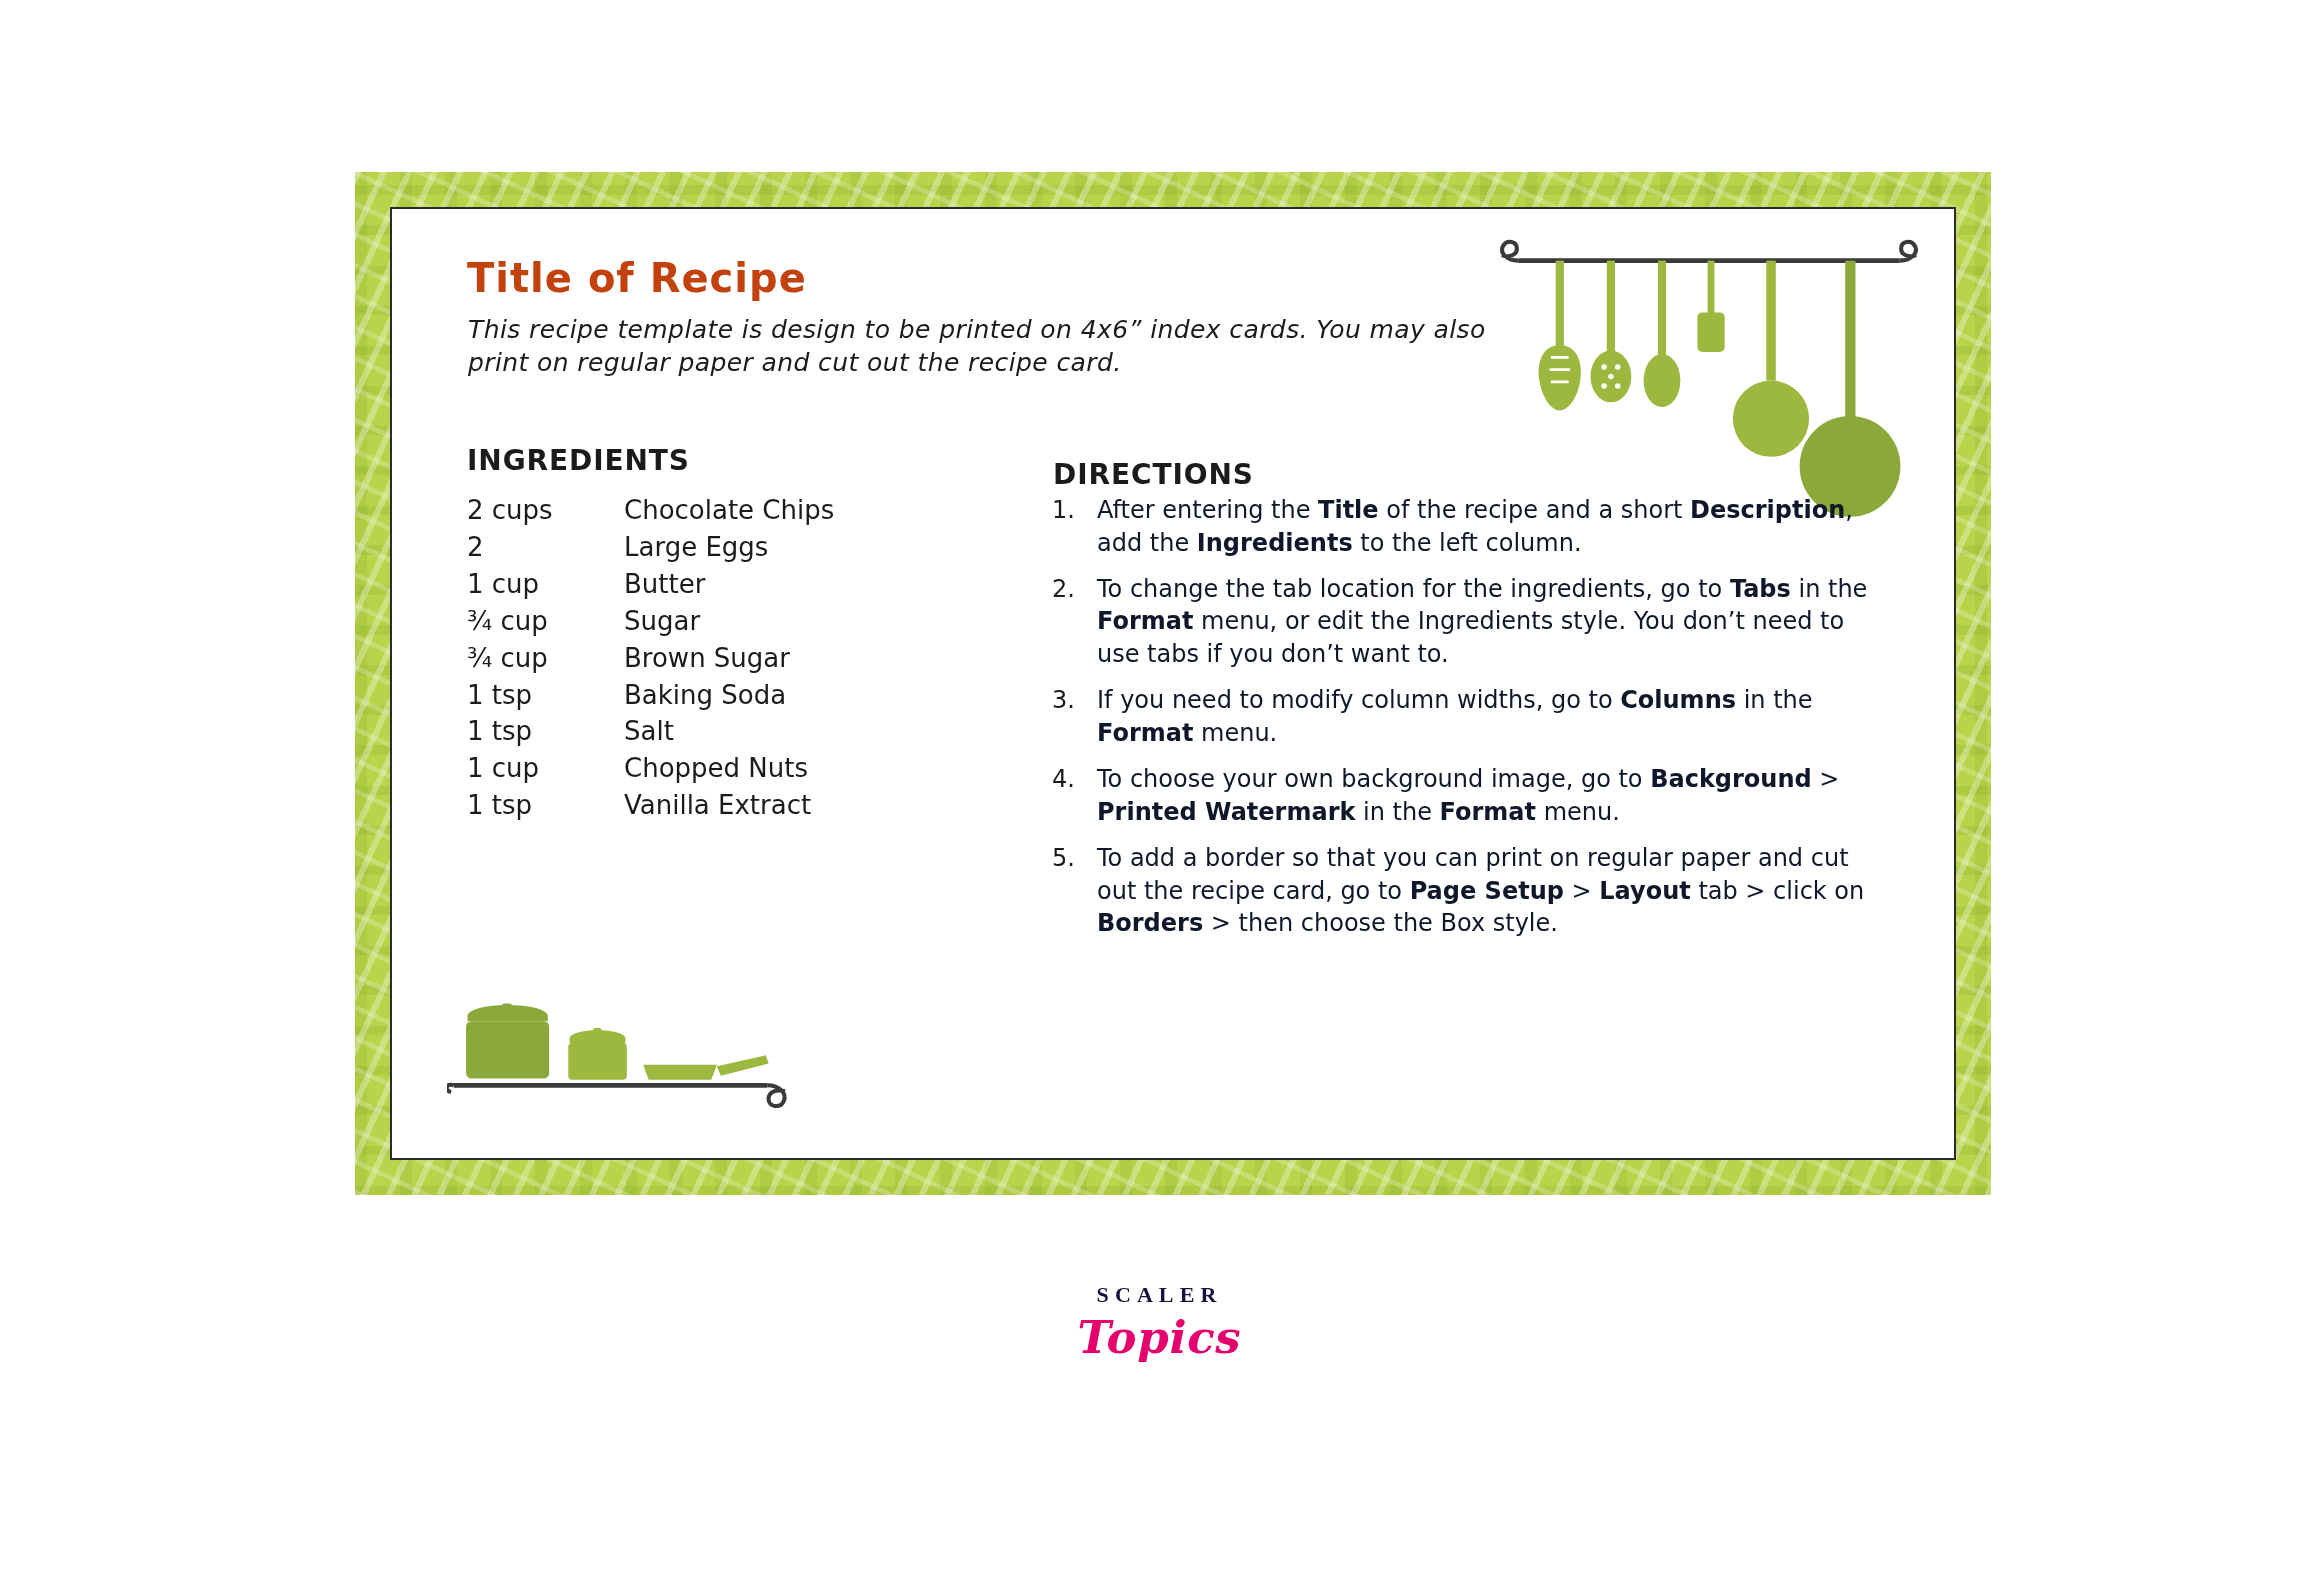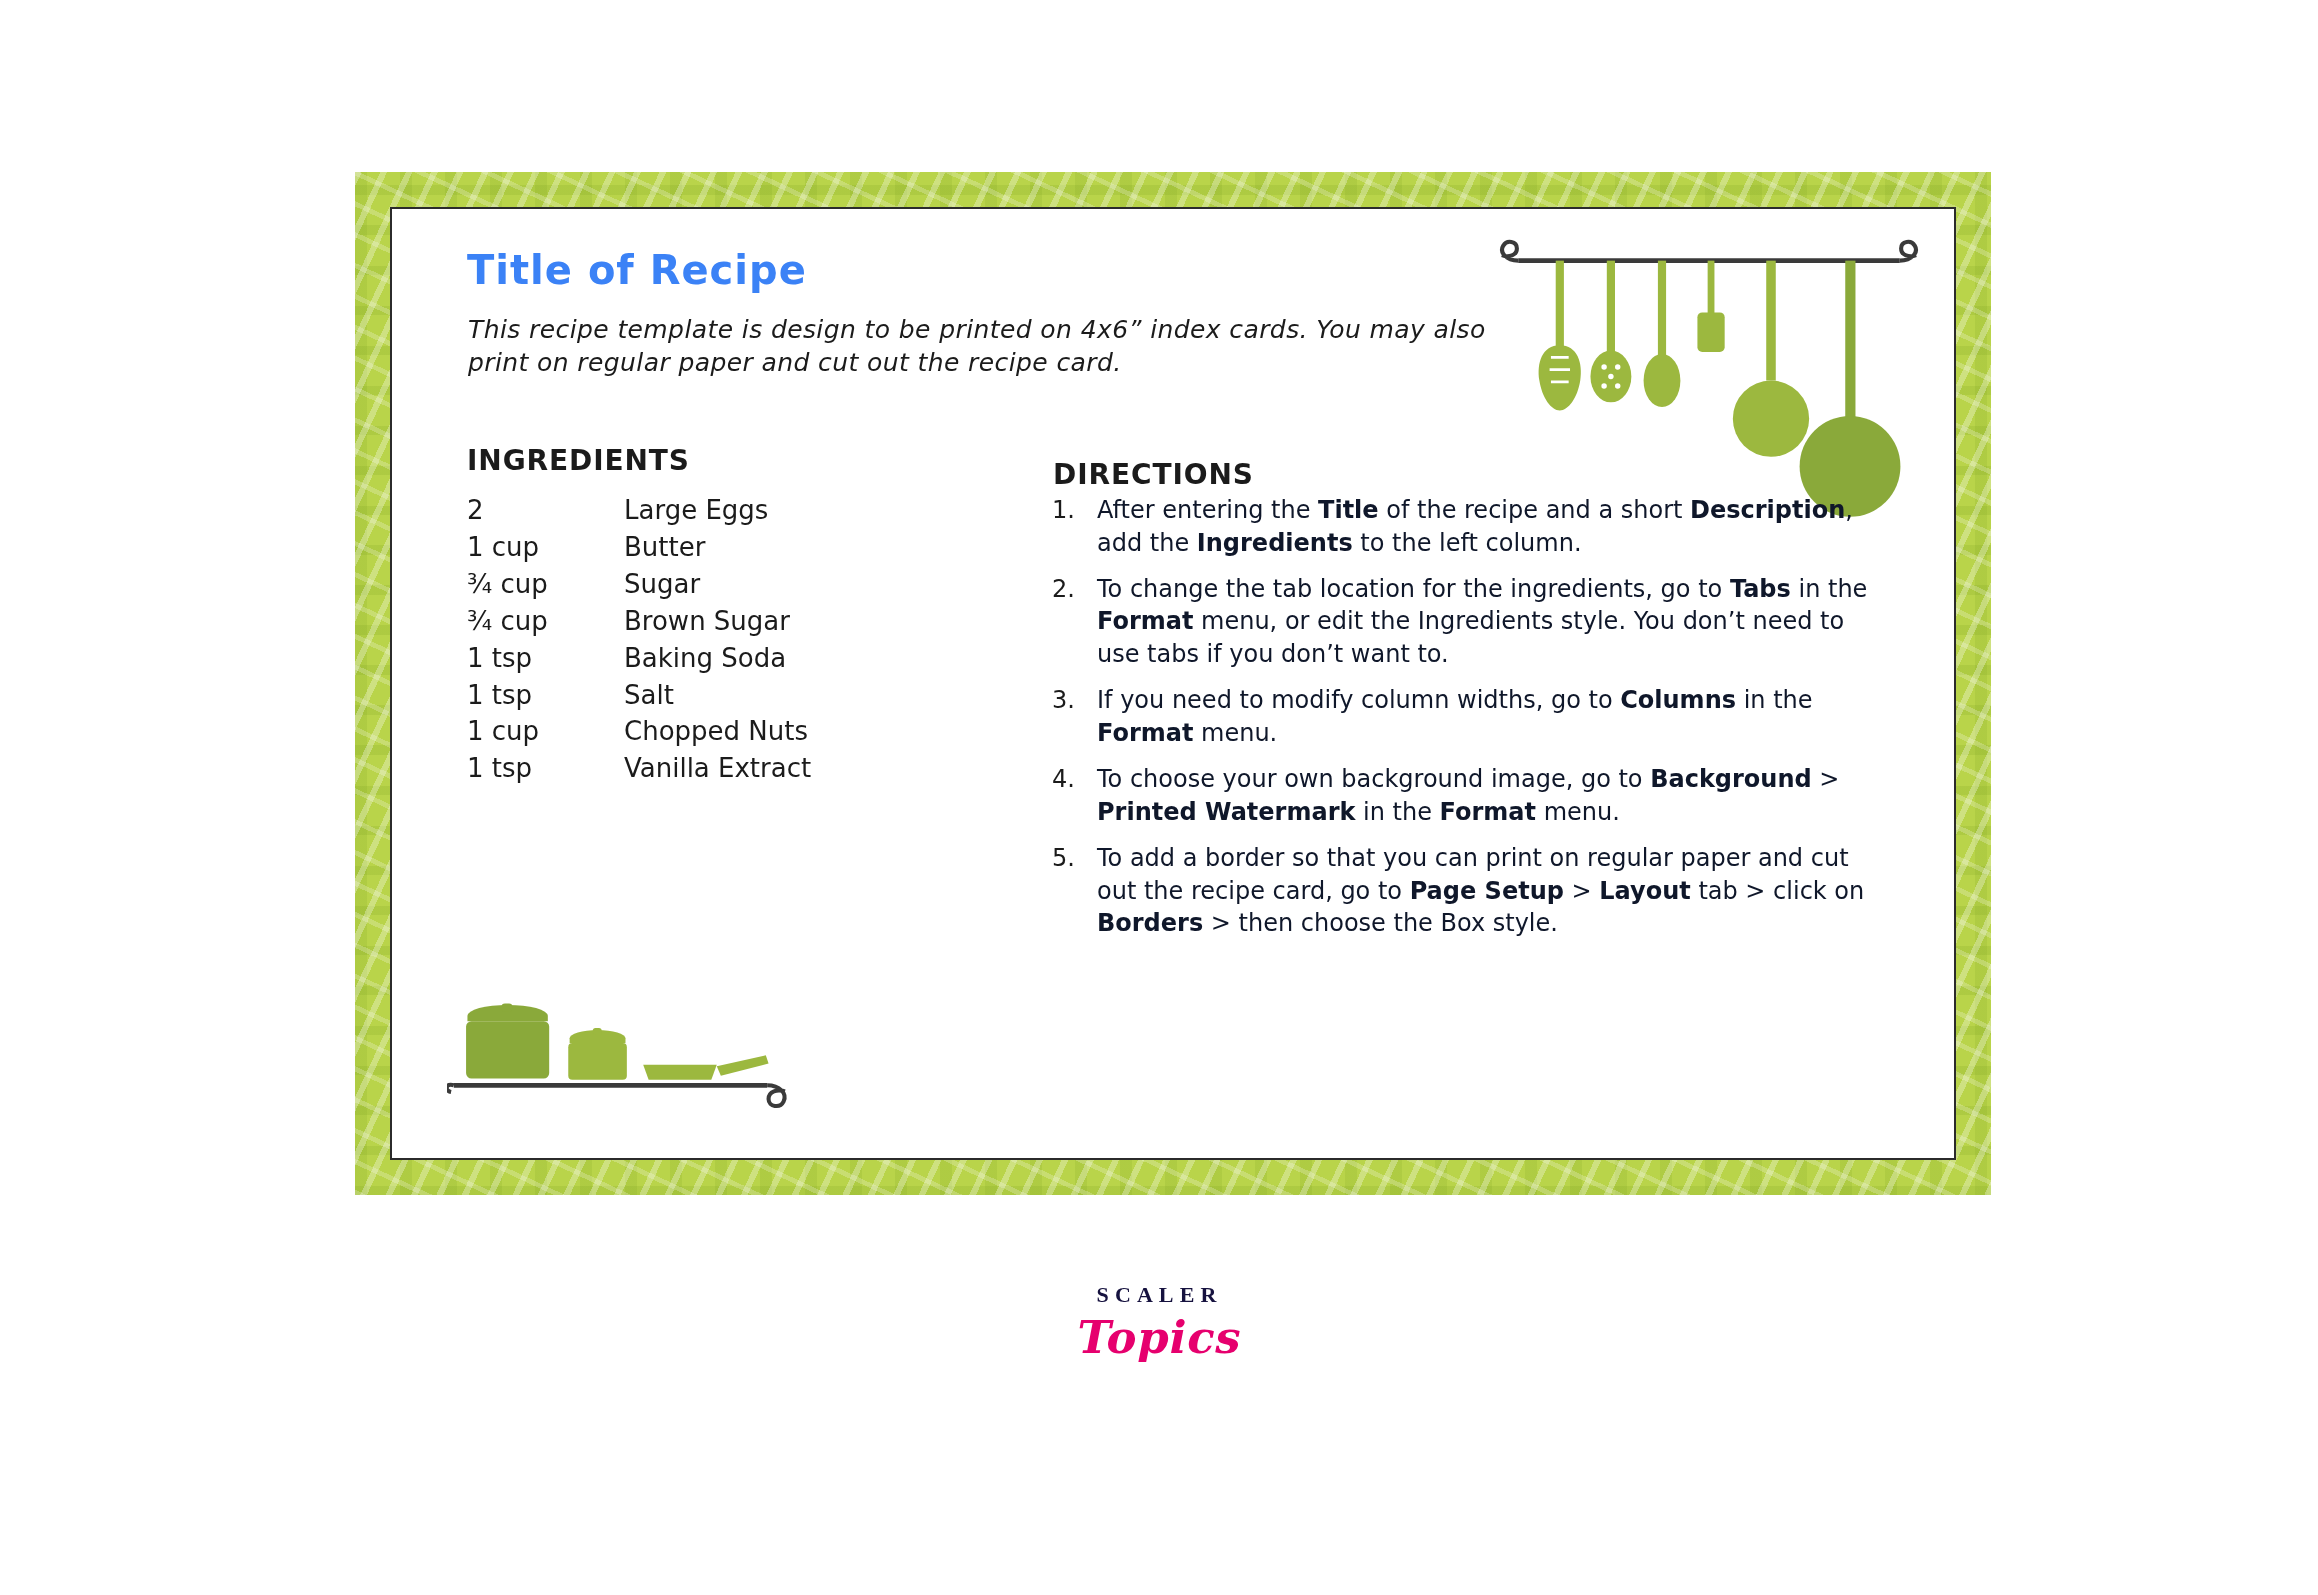--- a/index.html
+++ b/index.html
@@ -41,26 +41,26 @@
     background: #ffffff;
     border: 2px solid #2b2b2b;
     box-sizing: border-box;
     overflow: hidden;
   }
 
   
   #recipe-title {
     position: absolute;
     left: 75px;
-    top: 38px;
+    top: 46px;
     font-family: "DejaVu Sans", sans-serif;
     font-size: 40px;
     font-weight: bold;
     letter-spacing: 1px;
-    color: #3b82f6;
+    color: #c2410c;
     white-space: nowrap;
   }
   #recipe-description {
     position: absolute;
     left: 76px;
     top: 104px;
     width: 1023px;
     font-family: "DejaVu Sans", sans-serif;
     font-style: italic;
     font-size: 25px;
@@ -220,20 +220,24 @@
 
       <g fill="#8aa93a">
         <rect x="520" y="36" width="15" height="230"></rect>
         <circle cx="527" cy="338" r="74"></circle>
       </g>
     </svg>
 
     <div class="section-heading" id="ingredients-heading">INGREDIENTS</div>
     <div id="ingredients-list">
         <div class="ingredient-row">
+          <div class="ingredient-amount">2 cups</div>
+          <div class="ingredient-name">Chocolate Chips</div>
+        </div>
+        <div class="ingredient-row">
           <div class="ingredient-amount">2</div>
           <div class="ingredient-name">Large Eggs</div>
         </div>
         <div class="ingredient-row">
           <div class="ingredient-amount">1 cup</div>
           <div class="ingredient-name">Butter</div>
         </div>
         <div class="ingredient-row">
           <div class="ingredient-amount">¾ cup</div>
           <div class="ingredient-name">Sugar</div>

